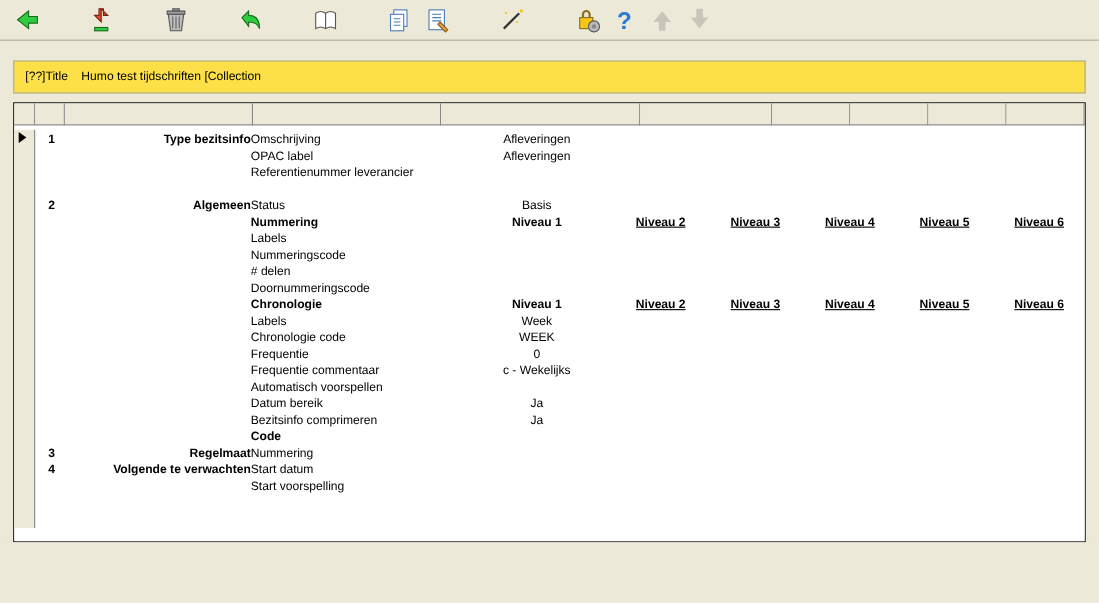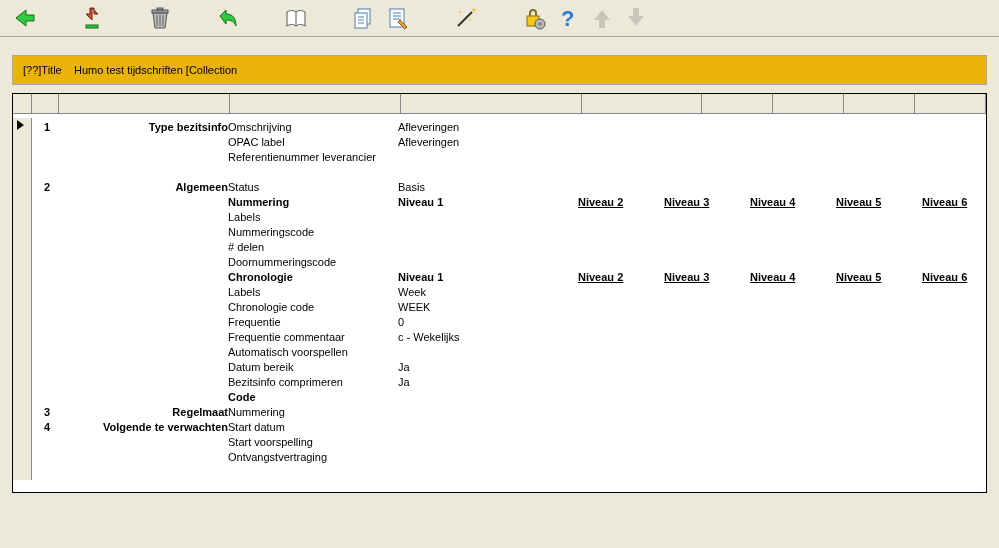--- a/index.html
+++ b/index.html
@@ -1,36 +1,36 @@
 <!DOCTYPE html>
 <html><head>
 <meta charset="utf-8">
 <style>
   html,body{margin:0;padding:0;font-family:Tahoma,Arial,sans-serif;font-size:11px;color:#000;background:#ece9d8;}
   .toolbar{display:flex;align-items:center;height:36px;padding:0 10px;border-bottom:1px solid #aca899;gap:40px;}
   .tb-btn{display:flex;align-items:center;justify-content:center;width:28px;height:28px;}
   .tb-btn svg{width:24px;height:24px;}
-  .titlebar{margin:18px 12px 8px 12px;padding:8px 10px;border:1px solid #aca899;background:#eab308;}
+  .titlebar{margin:18px 12px 8px 12px;padding:8px 10px;border:1px solid #aca899;background:#fde047;}
   .grid-wrap{margin:0 12px;border:1px solid #000;background:#fff;}
   .grid-header{display:flex;height:20px;}
   .gh-cell{border-right:1px solid #888;border-bottom:1px solid #888;background:#ece9d8;}
   .gh-cell:first-child{width:18px;flex:none;}
   .gh-cell:nth-child(2){width:26px;flex:none;}
   .gh-cell:nth-child(3){width:170px;flex:none;}
   .gh-cell:nth-child(4){width:170px;flex:none;}
   .gh-cell:nth-child(5){width:180px;flex:none;}
   .gh-fill{flex:1;}
   .gh-right{width:70px;flex:none;}
   .grid-body{display:flex;padding:4px 0 12px 0;background:#fff;}
   .gutter{width:18px;flex:none;background:#ece9d8;border-right:1px solid #888;position:relative;}
   .gutter .tri{position:absolute;top:2px;left:4px;width:0;height:0;border-top:5px solid transparent;border-bottom:5px solid transparent;border-left:7px solid #000;}
   .col-num{width:26px;flex:none;padding-top:2px;}
   .col-section{width:170px;flex:none;padding-top:2px;text-align:right;}
   .col-label{width:170px;flex:none;padding-top:2px;}
-  .col-val1{width:180px;flex:none;padding-top:2px;}
+  .col-val1{width:180px;flex:none;padding-top:2px;text-align:center;}
   .col-levels{flex:1;display:flex;gap:16px;padding-top:2px;text-decoration:underline;}
   .lvl{width:70px;flex:none;}
   .row{height:15px;line-height:15px;white-space:nowrap;overflow:hidden;}
   .b{font-weight:bold;}
   .num{text-align:right;padding-right:8px;font-weight:bold;}
   .faded svg{opacity:0.35;}
 </style>
 </head>
 <body>
 
@@ -216,21 +216,20 @@
       <div class="row">Chronologie code</div>
       <div class="row">Frequentie</div>
       <div class="row">Frequentie commentaar</div>
       <div class="row">Automatisch voorspellen</div>
       <div class="row">Datum bereik</div>
       <div class="row">Bezitsinfo comprimeren</div>
       <div class="row b">Code</div>
       <div class="row">Nummering</div>
       <div class="row">Start datum</div>
       <div class="row">Start voorspelling</div>
-      <div class="row">Ontvangstvertraging</div>
     </div>
 
     <div class="col-val1">
       <div class="row">Afleveringen</div>
       <div class="row">Afleveringen</div>
       <div class="row"></div>
       <div class="row"></div>
       <div class="row">Basis</div>
       <div class="row b">Niveau 1</div>
       <div class="row"></div>

